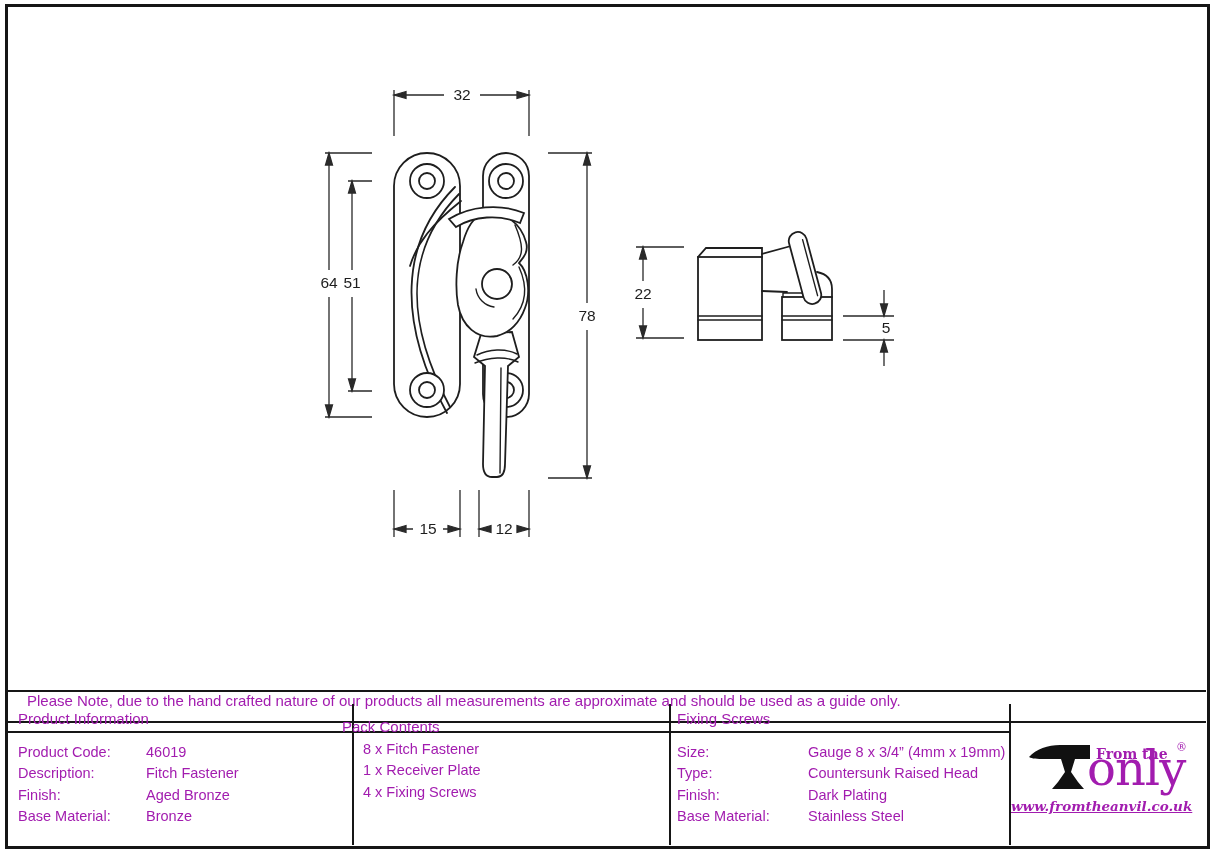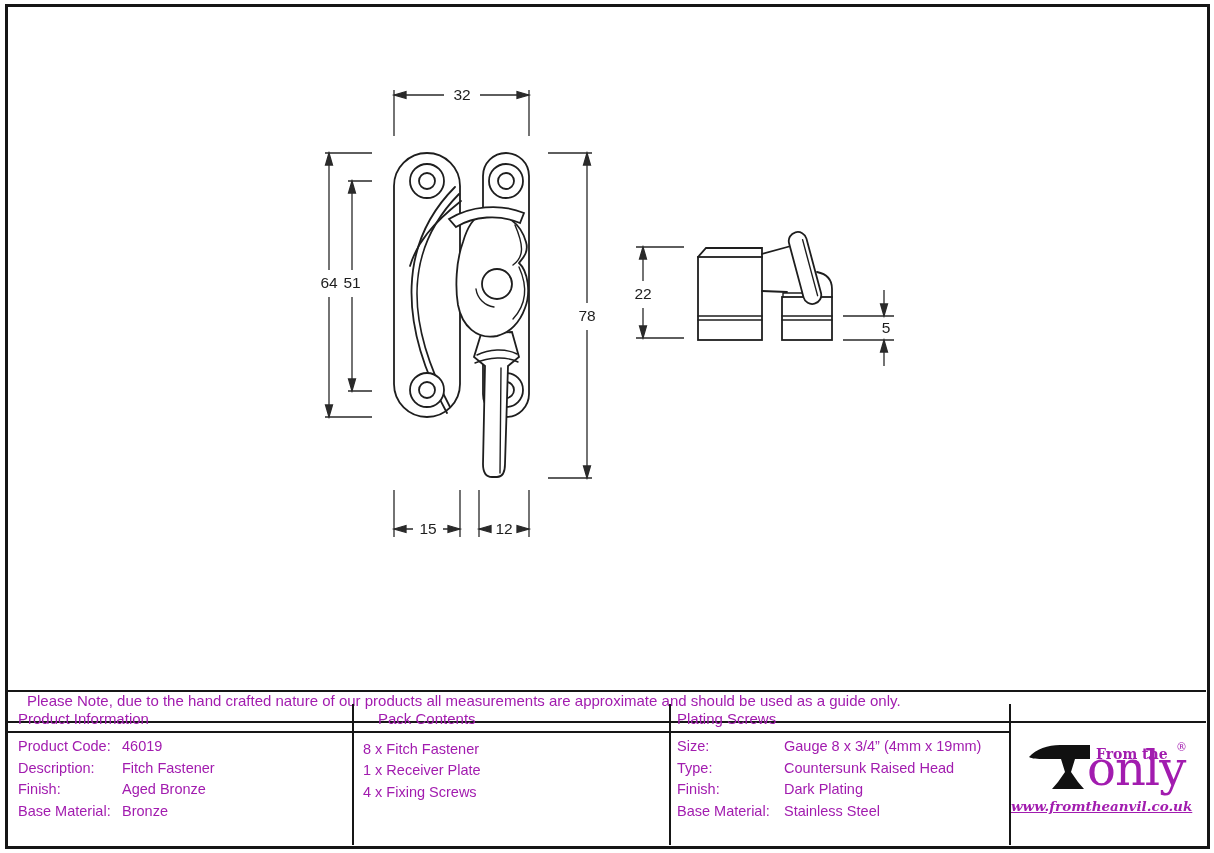--- a/index.html
+++ b/index.html
@@ -15,21 +15,21 @@
   
   .note-bar {
     position:absolute; left:8px; top:671px; width:1198px; height:33px;
     border-top:2px solid #161616; border-bottom:2px solid #161616;
     display:flex; align-items:flex-start; padding-left:19px; font-size:15px;margin-top:19px;
   }
   .vdiv { position:absolute; top:704px; height:141px; width:2px; background:#161616; }
   .hdr-underline { position:absolute; top:731px; height:2px; background:#161616; }
   .tbl-header { position:absolute; top:710px; font-size:15px; }
   .col-rows { position:absolute; top:738px; font-size:14.5px; }
-  .row { display:flex; height:21.5px; align-items:flex-start; }
+  .row { display:flex; height:21.5px; align-items:flex-end;gap:24px; }
   .row .lbl { width:104px; }
   .col3 .lbl { width:107px; }
   .pack-item { height:21.5px; display:flex; align-items:center; }
 
   
   .logo-cell { position:absolute; left:1011px; top:706px; width:194px; height:139px; }
   .anvil-icon { position:absolute; left:17px; top:36px; }
   .from-the { position:absolute; left:85px; top:40px; font-family:"DejaVu Serif",serif; font-size:14px;font-weight:bold; }
   .diamond { position:absolute; left:137px; top:46px; font-size:9px; }
   .brand { position:absolute; left:76px; top:38px; font-family:"DejaVu Serif",serif;
@@ -155,22 +155,22 @@
   </div>
 
   <div class="vdiv" style="left:352px;"></div>
   <div class="vdiv" style="left:669px;"></div>
   <div class="vdiv" style="left:1009px;"></div>
   <div class="hdr-underline" style="left:8px;  width:344px;"></div>
   <div class="hdr-underline" style="left:354px; width:315px;"></div>
   <div class="hdr-underline" style="left:671px; width:338px;"></div>
 
   <div class="tbl-header" style="left:18px;">Product Information</div>
-  <div class="tbl-header" style="left:378px;">Pack Contents</div>
-  <div class="tbl-header" style="left:677px;">Plating Screws</div>
+  <div class="tbl-header" style="left:342px;margin-top:8px;">Pack Contents</div>
+  <div class="tbl-header" style="left:677px;">Fixing Screws</div>
 
   <div class="col-rows" style="left:18px;">
     <div class="row">
       <span class="lbl">Product Code:</span>
       <span class="val">46019</span>
     </div>
     <div class="row">
       <span class="lbl">Description:</span>
       <span class="val">Fitch Fastener</span>
     </div>

